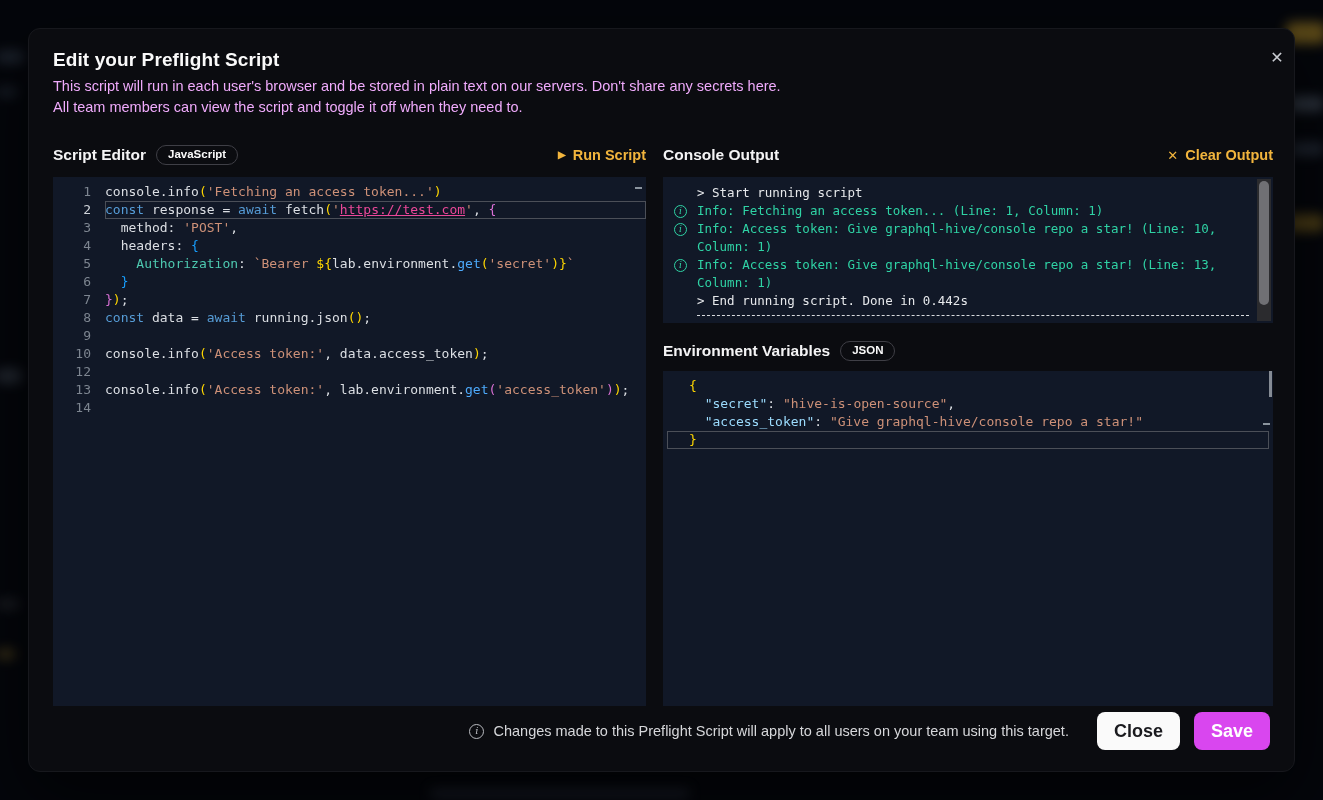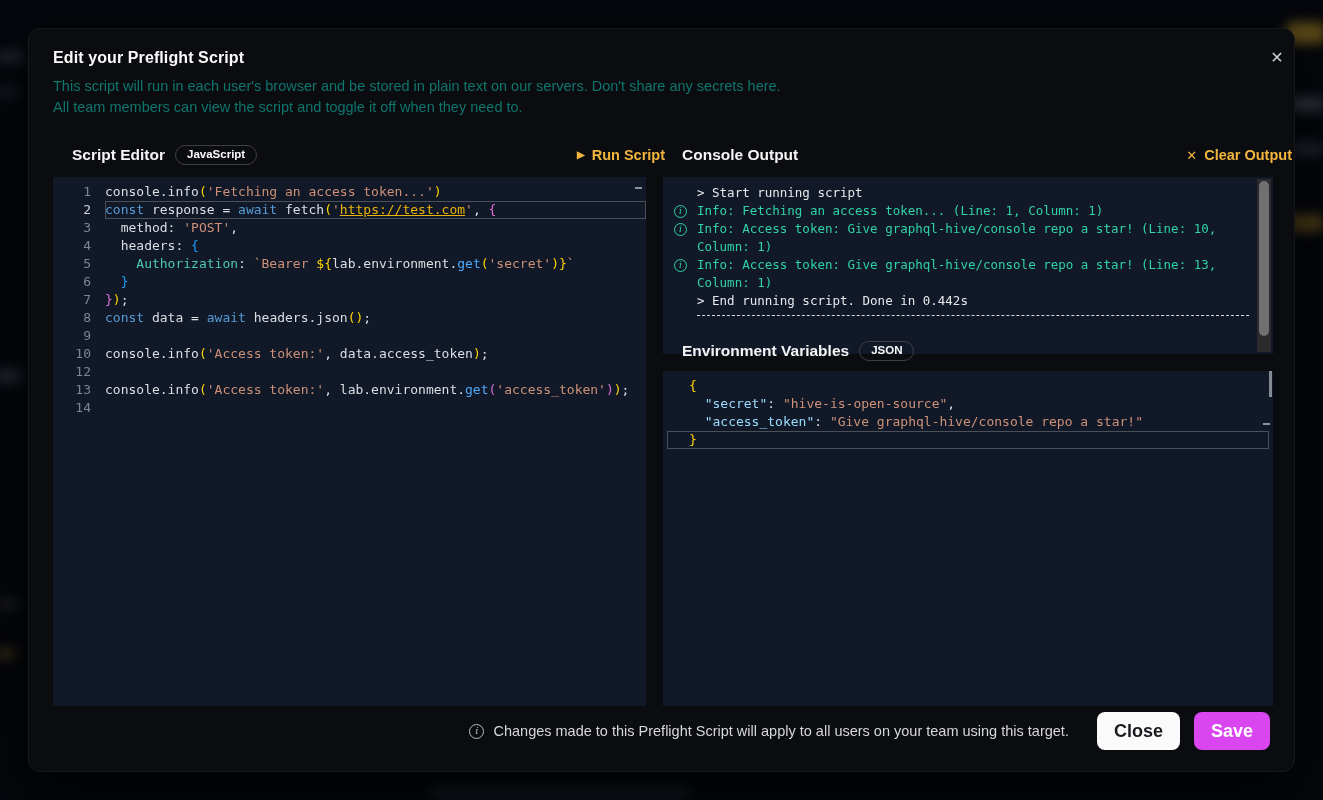--- a/index.html
+++ b/index.html
@@ -10,54 +10,54 @@
   .backdrop { position:absolute; inset:0; background:#04060b; }
   .bg-blob { position:absolute; filter:blur(6px); border-radius:6px; }
 
   
   .modal { position:absolute; left:28px; top:28px; width:1267px; height:744px;
            background:#0b0c10; border-radius:12px; border:1px solid #17181d;
            box-shadow:0 24px 70px rgba(0,0,0,.65); }
   .modal-close { position:absolute; left:1236px; top:16px; width:24px; height:24px;
                  display:flex; align-items:center; justify-content:center;
                  color:#c9ccd1; font-size:16px; cursor:pointer; background:none; border:none; }
-  .page-title { position:absolute; left:24px; top:20px; font-size:16px; font-weight:700; color:#fafafa; letter-spacing:.1px; }
-  .desc { position:absolute; left:24px; color:#0f766e; font-size:14.5px; }
+  .page-title { position:absolute; left:24px; top:20px; font-size:19px; font-weight:700; color:#fafafa; letter-spacing:.1px; }
+  .desc { position:absolute; left:24px; color:#f0abfc; font-size:14.5px; }
   .desc.l1 { top:49px; } .desc.l2 { top:70px; }
 
   
-  .sec-head { position:absolute; display:flex; align-items:center; gap:10px; height:24px;margin-left:19px; }
+  .sec-head { position:absolute; display:flex; align-items:center; gap:10px; height:24px; }
   .sec-title { font-size:15.5px; font-weight:700; color:#f4f4f5; }
   .pill { border:1px solid #3f3f46; border-radius:999px; padding:3px 11px 4px;
           font-size:11.5px; font-weight:700; color:#fafafa; line-height:1; }
   .accent-btn { display:flex; align-items:center; gap:7px; color:#f2b53d;
                 font-size:14.5px; font-weight:600; background:none; border:none; cursor:pointer; }
   .accent-btn .ic { font-size:10px; line-height:1; }
   .accent-btn .ic.x { font-size:13px; font-weight:400; }
 
   
   .panel { position:absolute; background:#111827; overflow:hidden;
            font-family:"DejaVu Sans Mono", monospace; font-size:13px; line-height:18px; }
   .panel.script { left:24px; top:148px; width:593px; height:529px; }
-  .panel.console { left:634px; top:148px; width:610px; height:177px; }
+  .panel.console { left:634px; top:148px; width:610px; height:146px; }
   .panel.env     { left:634px; top:342px; width:610px; height:335px; }
 
   .code-area { padding-top:6px; }
   .code-line { display:flex; height:18px; white-space:pre; }
   .gutter { width:38px; flex:0 0 38px; text-align:right; color:#7d8590; user-select:none; }
   .code-line.active .gutter { color:#d0d4da; }
   .line-code { flex:1; margin-left:14px; position:relative; }
   .code-line.active .line-code { box-shadow:inset 0 0 0 1px #4b4f58; }
   .env .code-line .line-code { margin-left:26px; }
   .env .code-line.active .line-code { margin-left:4px; padding-left:22px; margin-right:4px; }
 
   .tk-p   { color:#dcdfe4; }
   .tk-kw  { color:#569cd6; }
   .tk-str { color:#ce9178; }
-  .tk-link{ color:#eab308; text-decoration:underline; }
+  .tk-link{ color:#ec4899; text-decoration:underline; }
   .tk-prop{ color:#4ec9b0; }
   .tk-fn  { color:#4daafc; }
   .tk-key { color:#9cdcfe; }
   .tk-b1  { color:#ffd700; }
   .tk-b2  { color:#da70d6; }
   .tk-b3  { color:#179fff; }
 
   .ov-dash { position:absolute; background:#8b949e; width:7px; height:2px; }
   .panel.script .ov-dash { right:4px; top:10px; }
   .panel.env .ov-dash { right:3px; top:52px; }
@@ -131,21 +131,21 @@
 
   <div class="panel script">
     <div class="code-area">
         <div class="code-line"><span class="gutter">1</span><span class="line-code"><span class="tk-p">console.info</span><span class="tk-b1">(</span><span class="tk-str">'Fetching an access token...'</span><span class="tk-b1">)</span></span></div>
         <div class="code-line active"><span class="gutter">2</span><span class="line-code"><span class="tk-kw">const</span><span class="tk-p"> response = </span><span class="tk-kw">await</span><span class="tk-p"> fetch</span><span class="tk-b1">(</span><span class="tk-str">'</span><span class="tk-link">https://test.com</span><span class="tk-str">'</span><span class="tk-p">, </span><span class="tk-b2">{</span></span></div>
         <div class="code-line"><span class="gutter">3</span><span class="line-code"><span class="tk-p">  method: </span><span class="tk-str">'POST'</span><span class="tk-p">,</span></span></div>
         <div class="code-line"><span class="gutter">4</span><span class="line-code"><span class="tk-p">  headers: </span><span class="tk-b3">{</span></span></div>
         <div class="code-line"><span class="gutter">5</span><span class="line-code"><span class="tk-p">    </span><span class="tk-prop">Authorization</span><span class="tk-p">: </span><span class="tk-str">`Bearer </span><span class="tk-b1">${</span><span class="tk-p">lab.environment.</span><span class="tk-fn">get</span><span class="tk-b1">(</span><span class="tk-str">'secret'</span><span class="tk-b1">)}</span><span class="tk-str">`</span></span></div>
         <div class="code-line"><span class="gutter">6</span><span class="line-code"><span class="tk-p">  </span><span class="tk-b3">}</span></span></div>
         <div class="code-line"><span class="gutter">7</span><span class="line-code"><span class="tk-b2">}</span><span class="tk-b1">)</span><span class="tk-p">;</span></span></div>
-        <div class="code-line"><span class="gutter">8</span><span class="line-code"><span class="tk-kw">const</span><span class="tk-p"> data = </span><span class="tk-kw">await</span><span class="tk-p"> headers.json</span><span class="tk-b1">()</span><span class="tk-p">;</span></span></div>
+        <div class="code-line"><span class="gutter">8</span><span class="line-code"><span class="tk-kw">const</span><span class="tk-p"> data = </span><span class="tk-kw">await</span><span class="tk-p"> running.json</span><span class="tk-b1">()</span><span class="tk-p">;</span></span></div>
         <div class="code-line"><span class="gutter">9</span><span class="line-code"></span></div>
         <div class="code-line"><span class="gutter">10</span><span class="line-code"><span class="tk-p">console.info</span><span class="tk-b1">(</span><span class="tk-str">'Access token:'</span><span class="tk-p">, data.access_token</span><span class="tk-b1">)</span><span class="tk-p">;</span></span></div>
         <div class="code-line"><span class="gutter">12</span><span class="line-code"></span></div>
         <div class="code-line"><span class="gutter">13</span><span class="line-code"><span class="tk-p">console.info</span><span class="tk-b1">(</span><span class="tk-str">'Access token:'</span><span class="tk-p">, lab.environment.</span><span class="tk-fn">get</span><span class="tk-b2">(</span><span class="tk-str">'access_token'</span><span class="tk-b2">)</span><span class="tk-b1">)</span><span class="tk-p">;</span></span></div>
         <div class="code-line"><span class="gutter">14</span><span class="line-code"></span></div>
       </div>
     <div class="ov-dash"></div>
   </div>
 
   <div class="panel console">

